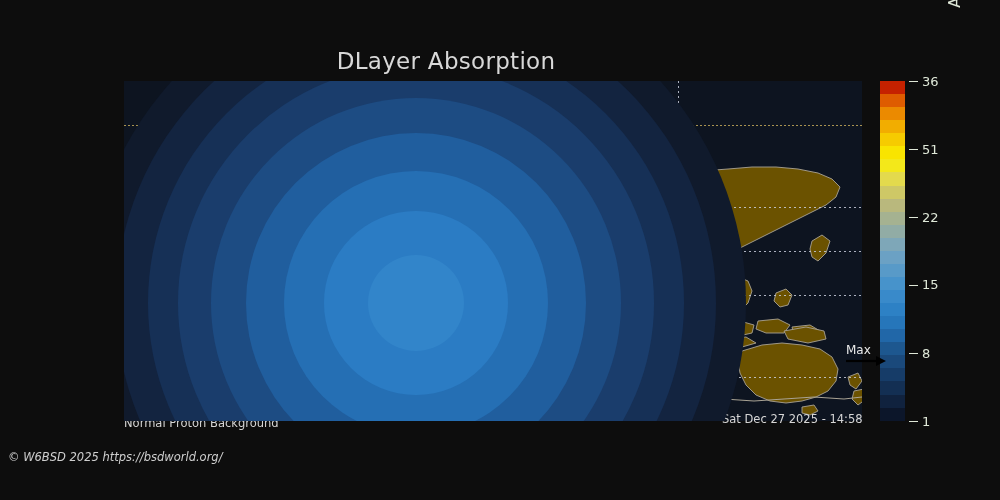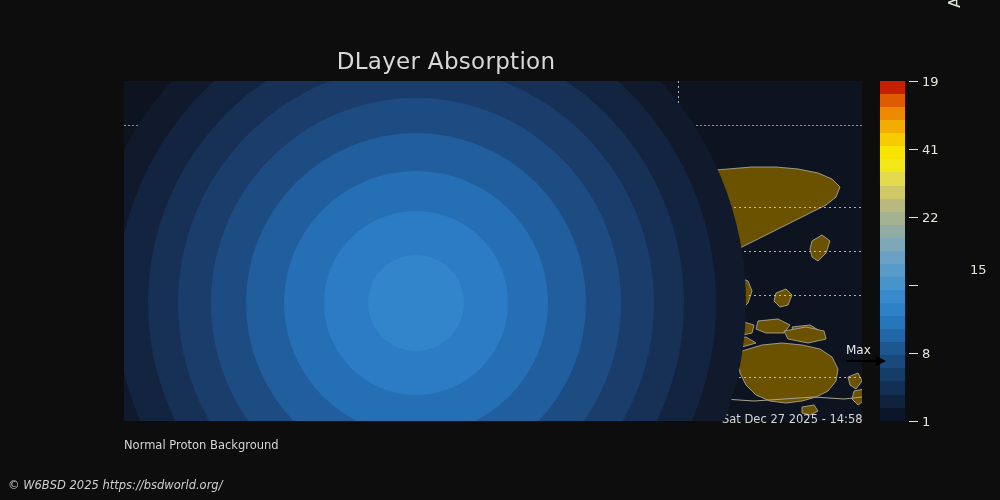--- a/index.html
+++ b/index.html
@@ -110,26 +110,26 @@
   }
   #max-marker svg { position: absolute; left: 0; top: 8px; }
 
   
   .foot {
     position: absolute;
     color: #d6d6d6;
     font-size: 11.5px;
     white-space: nowrap;
   }
-  #foot-proton { left: 124px; top: 438px; }
+  #foot-proton { left: 124px; top: 416px; }
   #foot-xray   { left: 124px; top: 444px; }
   #foot-date   { left: 722px; top: 412px; }
   #copyright {
     position: absolute;
-    left: 8px; top: 478px;
+    left: 8px; top: 450px;
     color: #cfcfcf;
     font-size: 11.5px;
     font-style: italic;
     white-space: nowrap;
   }
 </style>
 </head>
 <body>
 
 <div id="root">
@@ -285,27 +285,27 @@
         <div class="cb-seg" style="height: 13.0769px; background: rgb(33, 103, 168);"></div>
         <div class="cb-seg" style="height: 13.0769px; background: rgb(29, 87, 143);"></div>
         <div class="cb-seg" style="height: 13.0769px; background: rgb(26, 73, 123);"></div>
         <div class="cb-seg" style="height: 13.0769px; background: rgb(22, 60, 104);"></div>
         <div class="cb-seg" style="height: 13.0769px; background: rgb(19, 47, 83);"></div>
         <div class="cb-seg" style="height: 13.0769px; background: rgb(16, 34, 62);"></div>
         <div class="cb-seg" style="height: 13.0769px; background: rgb(12, 22, 42);"></div>
       </div>
     <div id="cbar-ticks">
         <div class="cb-tick" style="top: 0px;"></div>
-        <div class="cb-lbl" style="top: 0px;">19</div>
+        <div class="cb-lbl" style="top: 0px;">36</div>
         <div class="cb-tick" style="top: 68px;"></div>
-        <div class="cb-lbl" style="top: 68px;">41</div>
+        <div class="cb-lbl" style="top: 68px;">51</div>
         <div class="cb-tick" style="top: 136px;"></div>
         <div class="cb-lbl" style="top: 136px;">22</div>
         <div class="cb-tick" style="top: 204px;"></div>
-        <div class="cb-lbl" style="top: 188px; margin-left: 48px;">15</div>
+        <div class="cb-lbl" style="top: 203px;">15</div>
         <div class="cb-tick" style="top: 272px;"></div>
         <div class="cb-lbl" style="top: 272px;">8</div>
         <div class="cb-tick" style="top: 340px;"></div>
         <div class="cb-lbl" style="top: 340px;">1</div>
       </div>
     <div id="max-marker" style="top: 266px;">
       <span class="max-text">Max</span>
       <svg width="40" height="12" viewBox="0 0 40 12">
         <line x1="0" y1="6" x2="30" y2="6" stroke="#000" stroke-width="2.2"></line>
         <polygon points="30,1 40,6 30,11" fill="#000"></polygon>

